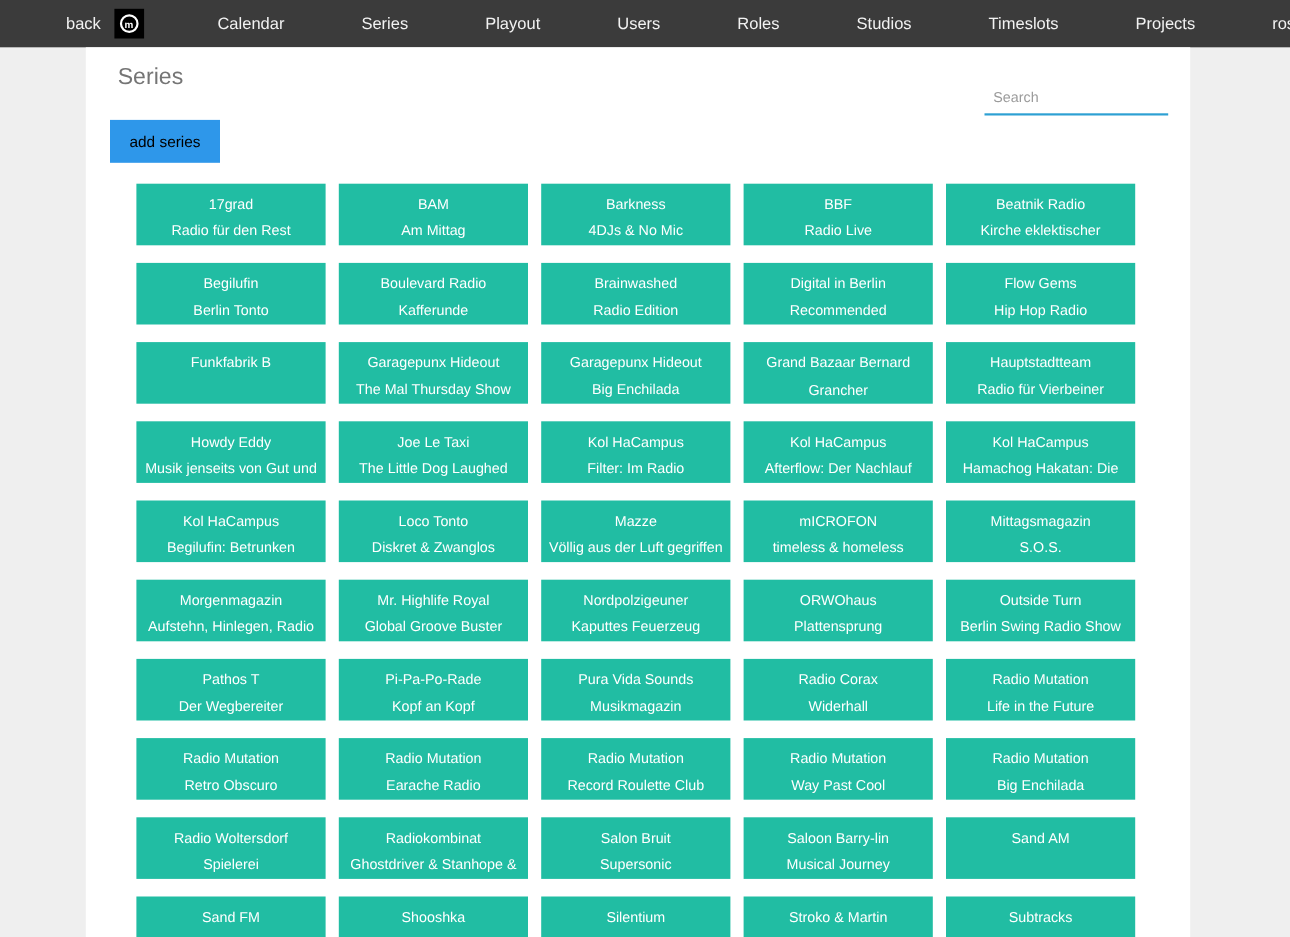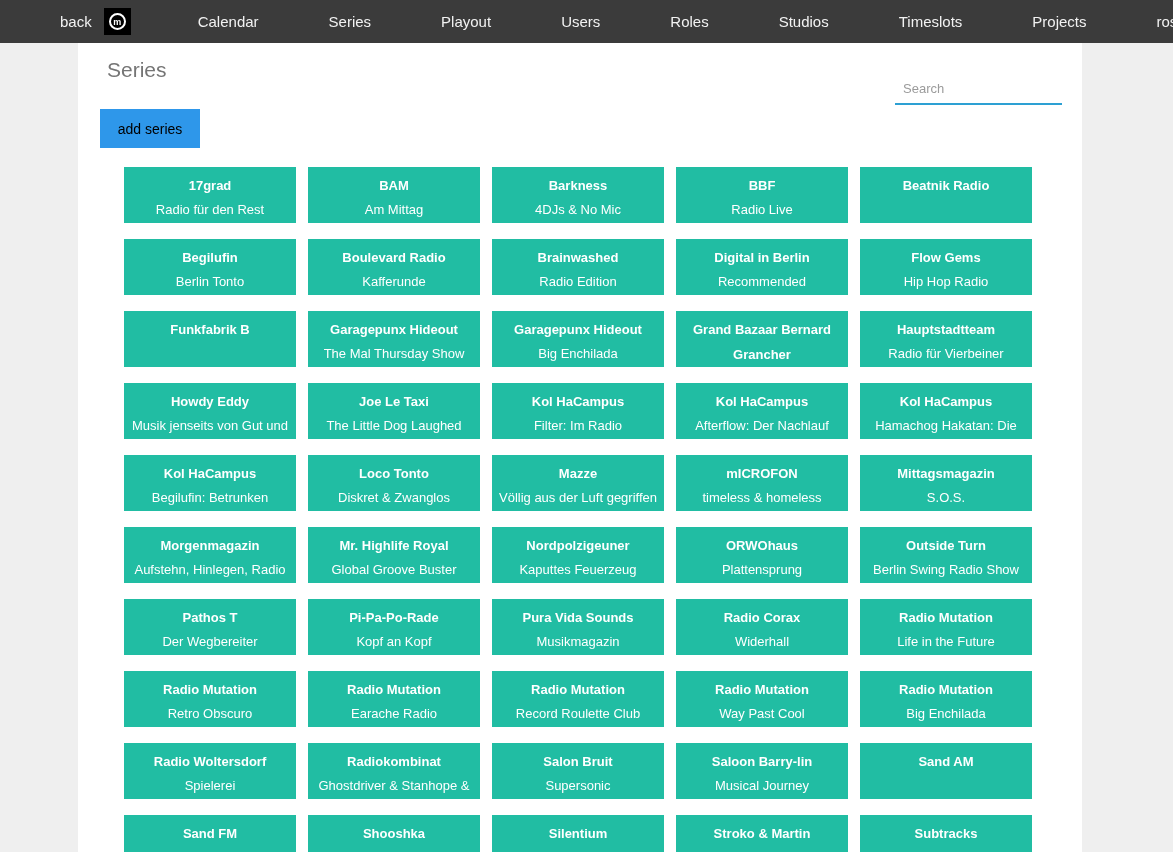--- a/index.html
+++ b/index.html
@@ -36,21 +36,21 @@
   .search-wrap input::placeholder { color:#9b9b9b; }
   .add-btn { display:inline-block; margin:27px 0 0 22px; width:100px; height:39px;
              background:#2e97ea; color:#000000; border:none; font-size:14px; cursor:pointer;
              font-family:"Liberation Sans", sans-serif; }
 
   
   .grid { display:flex; flex-wrap:wrap; column-gap:12px; row-gap:16px;
           margin:19px 0 0 46px; width:920px; }
   .card { width:172px; height:56px; background:#21bda3; color:#fff; text-align:center;
           padding-top:6px; cursor:pointer; overflow:hidden; }
-  .card-title { font-size:13px; font-weight:bold; line-height:25px; padding:0 6px; }
+  .card-title { font-size:13px; font-weight:normal; line-height:25px; padding:0 6px; }
   .card-subtitle { font-size:13px; line-height:24px; padding:0 3px;
                    white-space:nowrap; overflow:hidden; }
 </style>
 </head>
 <body>
 
 <nav class="navbar">
   <a class="nav-link nav-back">back</a>
   <span class="logo-box">
     <span class="logo-ring">m</span>
@@ -116,20 +116,21 @@
         <div class="card-subtitle">4DJs &amp; No Mic</div>
       </div>
 
       <div class="card">
         <div class="card-title">BBF</div>
         <div class="card-subtitle">Radio Live</div>
       </div>
 
       <div class="card">
         <div class="card-title">Beatnik Radio</div>
+        <div class="card-subtitle">Kirche eklektischer</div>
       </div>
 
       <div class="card">
         <div class="card-title">Begilufin</div>
         <div class="card-subtitle">Berlin Tonto</div>
       </div>
 
       <div class="card">
         <div class="card-title">Boulevard Radio</div>
         <div class="card-subtitle">Kafferunde</div>

